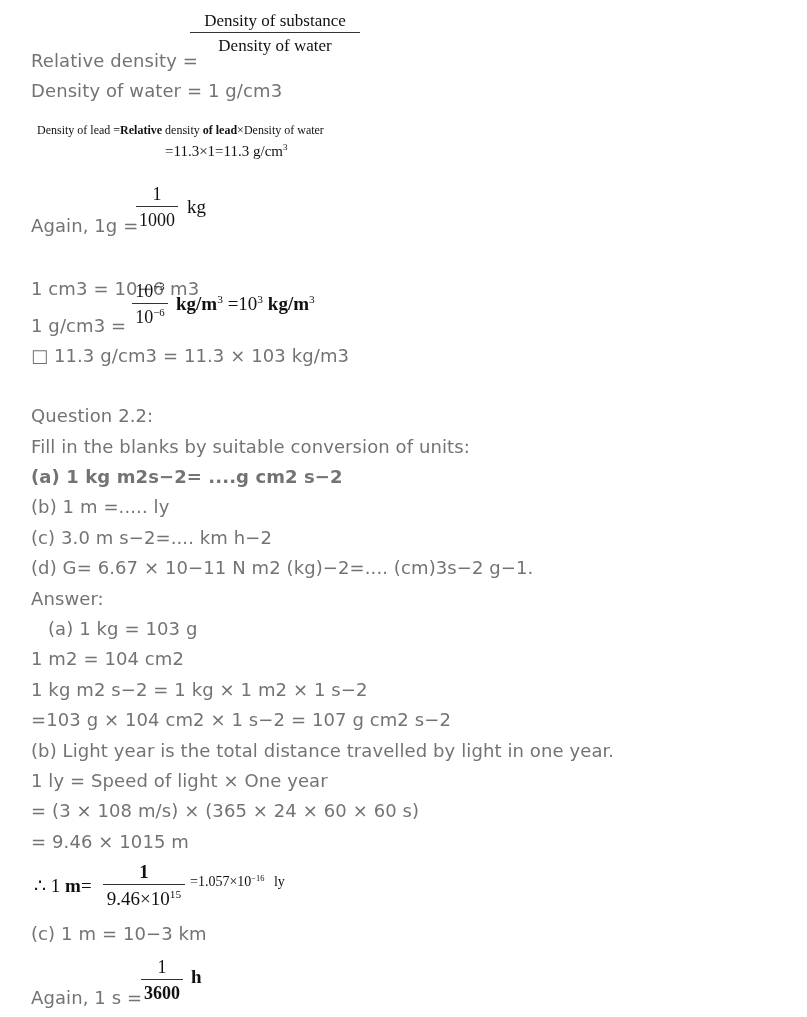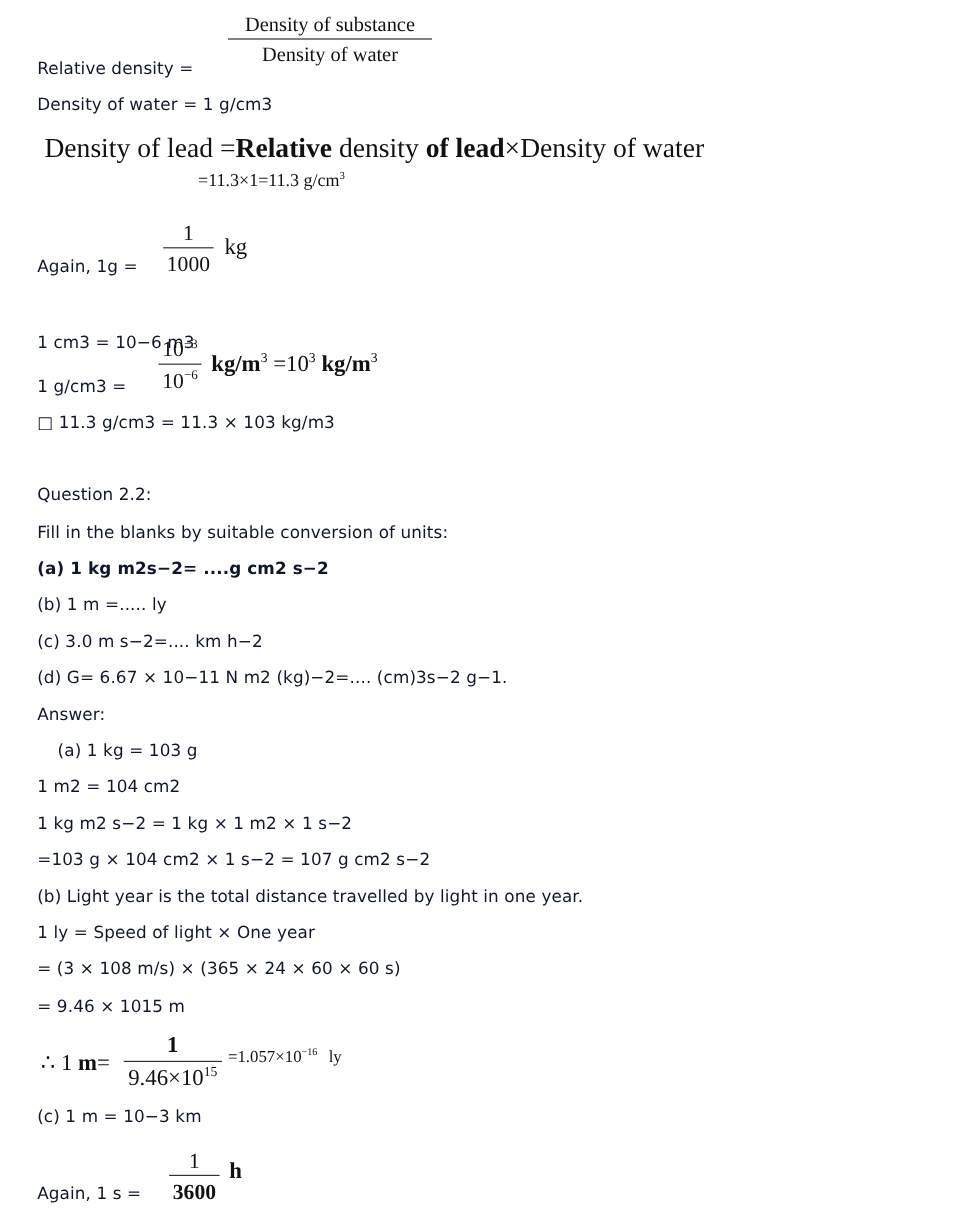--- a/index.html
+++ b/index.html
@@ -1,37 +1,37 @@
 <!DOCTYPE html>
 <html><head>
 <meta charset="utf-8">
 <style>
   html, body { margin: 0; padding: 0; background: #ffffff; }
   body { width: 807px; height: 1017px; position: relative; overflow: hidden; color: #222; }
-  .t { position: absolute; font-family: "DejaVu Sans", sans-serif; font-size: 14px; color: #0f172a; white-space: nowrap; letter-spacing: 0.1px; }
+  .t { position: absolute; font-family: "DejaVu Sans", sans-serif; font-size: 18px; color: #737373; white-space: nowrap; letter-spacing: 0.1px; }
   .m { position: absolute; font-family: "Liberation Serif", serif; color: #111; white-space: nowrap; }
   .frac { position: absolute; display: flex; flex-direction: column; align-items: center; font-family: "Liberation Serif", serif; color: #111; }
   .frac .num, .frac .den { white-space: nowrap; line-height: 1; }
   .frac .bar { height: 1px; background: #333; width: 100%; margin: 3px 0 4px 0; }
   sup { font-size: 60%; vertical-align: 0.65em; line-height: 0; }
   b { font-weight: bold; }
 </style>
 </head>
 <body>
 
 <div class="frac" style="left:190px; top:12px; font-size:17px;">
   <span class="num">Density of substance</span>
   <span class="bar" style="width:170px;"></span>
   <span class="den">Density of water</span>
 </div>
 <div class="t" style="left:31px; top:50px;">Relative density =</div>
 
 <div class="t" style="left:31px; top:80px;">Density of water = 1 g/cm3</div>
 
-<div class="m" style="left:37px; top:111px; font-size:23px;">
+<div class="m" style="left:37px; top:123px; font-size:12px;">
   <span>Density of</span>
   <span>lead</span>
   <span>=</span><b>Relative</b>
   <span>density</span>
   <b>of lead</b><span>×</span><span>Density of water</span>
 </div>
 <div class="m" style="left:165px; top:143px; font-size:15px;">
   <span>=11.3×1=11.3 g/cm</span><sup>3</sup>
 </div>
 

